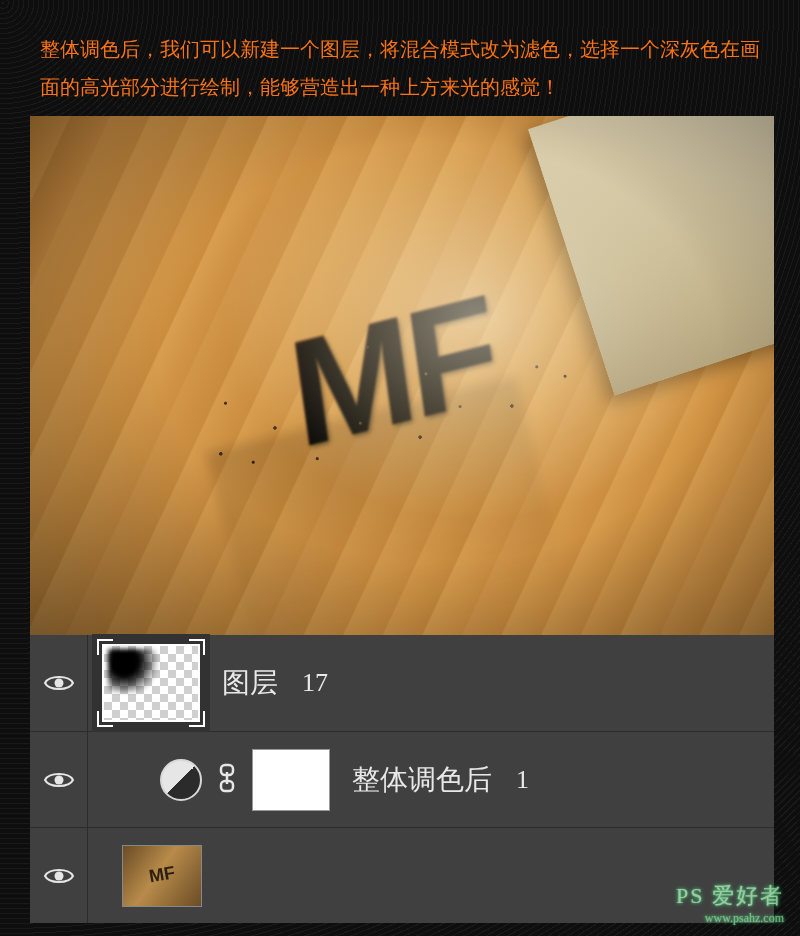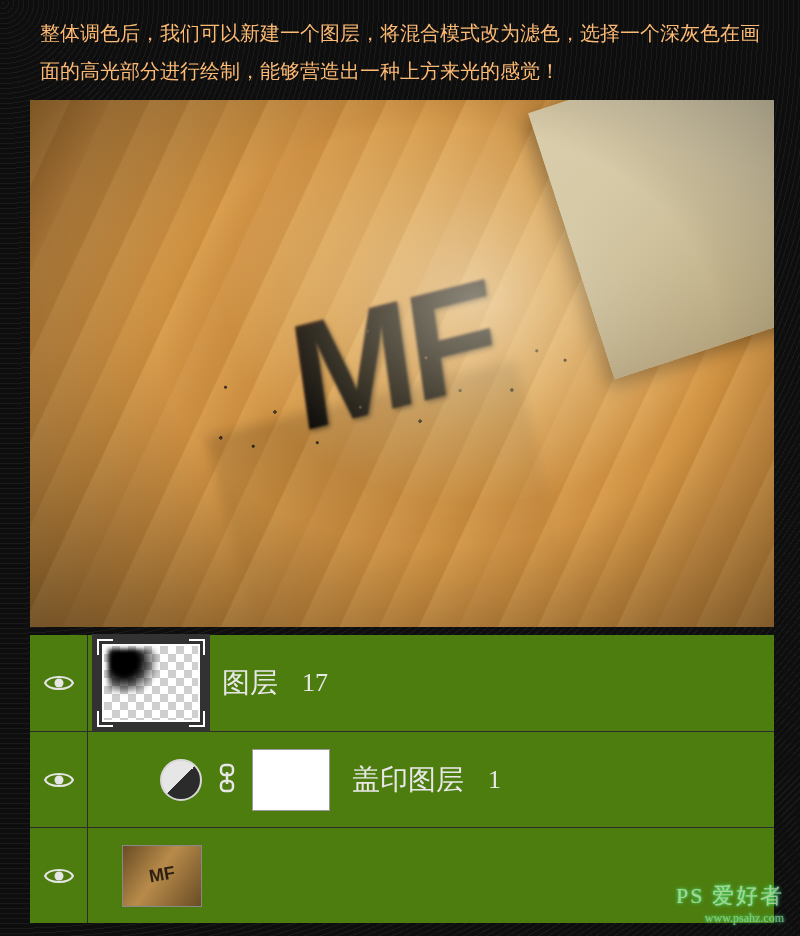--- a/index.html
+++ b/index.html
@@ -6,24 +6,24 @@
 html, body { width: 800px; height: 936px; overflow: hidden; }
 body {
   background: #0e0e0e;
   background-image: 
     repeating-radial-gradient(circle at 3px 3px, #1a1a1a 0, #1a1a1a 1px, transparent 1px, transparent 5px);
   font-family: "Microsoft YaHei", "PingFang SC", sans-serif;
   position: relative;
 }
 
 .caption {
-  color: #fdba74;
+  color: #f97316;
   font-size: 20px;
   line-height: 1.9;
-  padding: 14px 40px 10px 40px;
+  padding: 30px 40px 10px 40px;
 }
 
 .preview-wrap {
   width: 744px;
   height: 527px;
   margin-left: 30px;
   position: relative;
   overflow: hidden;
   background: #000;
 }
@@ -116,21 +116,21 @@
     rgba(60,40,15,0) 100%);
   filter: blur(6px);
 }
 
 
 .layers {
   position: absolute;
   left: 30px;
   top: 635px;
   width: 744px;
-  background: #4d7c0f;
+  background: #404040;
 }
 .layer-row {
   display: flex;
   align-items: center;
   height: 96px;
   border-top: 1px solid #2c2c2c;
 }
 .layer-row:first-child { border-top: none; }
 .eye-col {
   width: 58px;
@@ -284,21 +284,21 @@
     <div class="content-col indent-1">
       <div class="adj-icon"></div>
       <span class="link-icon" style="margin:0 14px;">
         <svg width="22" height="30" viewBox="0 0 22 30">
           <rect x="5" y="2" width="12" height="10" rx="4" fill="none" stroke="#e6e6e6" stroke-width="2.5"></rect>
           <rect x="5" y="18" width="12" height="10" rx="4" fill="none" stroke="#e6e6e6" stroke-width="2.5"></rect>
           <line x1="11" y1="9" x2="11" y2="21" stroke="#e6e6e6" stroke-width="2.5"></line>
         </svg>
       </span>
       <div class="mask-thumb"></div>
-      <span class="layer-name">盖印图层</span>
+      <span class="layer-name">整体调色后</span>
       <span class="layer-suffix">1</span>
     </div>
   </div>
 
   <div class="layer-row">
     <div class="eye-col">
       <span class="eye-icon">
         <svg width="30" height="20" viewBox="0 0 30 20">
           <path d="M1 10 C5 2,25 2,29 10 C25 18,5 18,1 10 Z" fill="none" stroke="#e6e6e6" stroke-width="2"></path>
           <circle cx="15" cy="10" r="4.5" fill="#e6e6e6"></circle>

